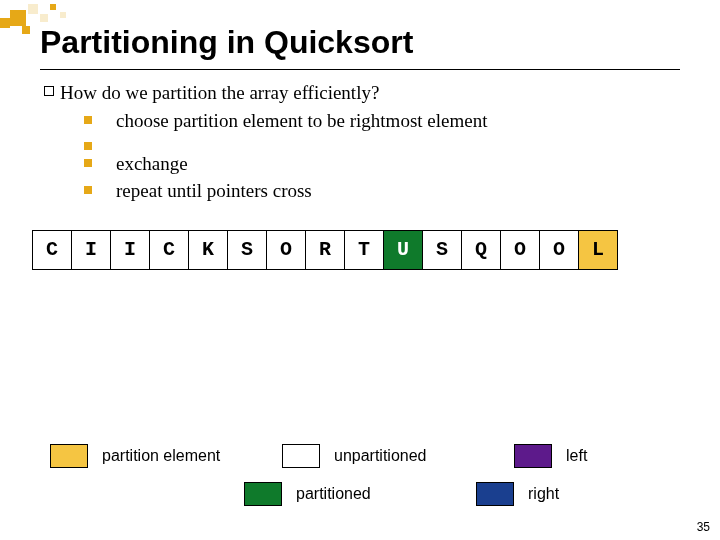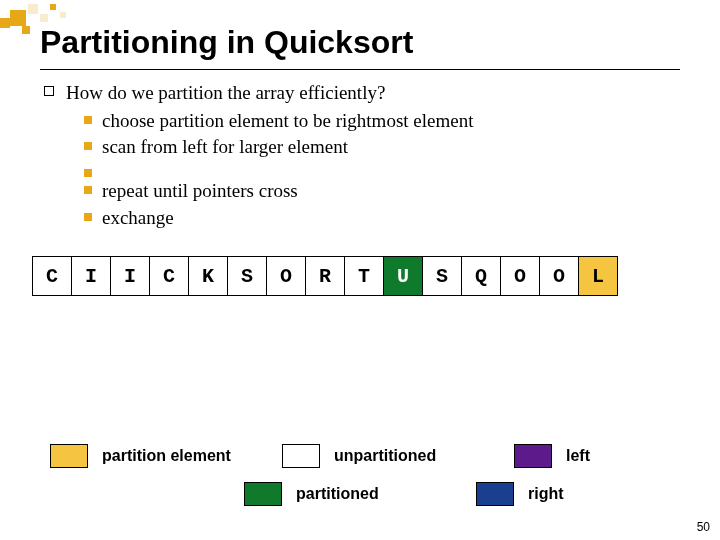--- a/index.html
+++ b/index.html
@@ -29,30 +29,30 @@
     background: #000;
     margin: 0 40px 0 40px;
   }
   .content {
     padding: 10px 40px 0 44px;
     font-family: 'Book Antiqua', Georgia, serif;
     font-size: 19px;
     color: #000;
     line-height: 1.35;
   }
-  .top-bullet { display: flex; align-items: flex-start; gap: 12px; }
+  .top-bullet { display: flex; align-items: flex-start; gap: 6px; }
   .hollow-square {
     width: 10px; height: 10px;
     border: 1px solid #000;
     background: #fff;
     flex-shrink: 0;
     margin-top: 6px;
   }
   .sub-list { padding-left: 40px; margin-top: 2px; }
-  .sub-item { display: flex; align-items: flex-start; gap: 10px; margin-bottom: 1px; text-align: right; }
+  .sub-item { display: flex; align-items: flex-start; gap: 24px; margin-bottom: 1px; text-align: right; }
   .sub-square {
     width: 8px; height: 8px;
     background: #e6a817;
     flex-shrink: 0;
     margin-top: 8px;
   }
   .array-row {
     display: flex;
     margin: 26px 0 0 32px;
     font-family: 'Courier New', monospace;
@@ -74,21 +74,21 @@
   .c-green { background: #0f7a2b; color: #fff; }
   .c-purple { background: #5d1a8b; color: #fff; }
   .c-blue { background: #1a3f8f; color: #fff; }
   .legend {
     position: absolute;
     left: 50px;
     bottom: 20px;
     right: 30px;
     font-family: Arial, sans-serif;
     font-size: 16px;
-    font-weight: bold;
+    font-weight: normal;
   }
   .legend-row { display: flex; align-items: center; margin-bottom: 14px; }
   .swatch {
     width: 38px; height: 24px;
     border: 1px solid #000;
     margin-right: 14px;
     flex-shrink: 0;
   }
   .legend-label { min-width: 180px; }
   .legend-row .gap { width: 80px; }
@@ -122,32 +122,28 @@
     <span class="hollow-square"></span>
     <span>How do we partition the array efficiently?</span>
   </div>
   <div class="sub-list">
     <div class="sub-item">
         <span class="sub-square"></span>
         <span>choose partition element to be rightmost element</span>
       </div>
     <div class="sub-item">
         <span class="sub-square"></span>
-        <span>scan from left for larger element</span>
       </div>
     <div class="sub-item">
         <span class="sub-square"></span>
+        <span>exchange</span>
       </div>
     <div class="sub-item">
         <span class="sub-square"></span>
         <span>repeat until pointers cross</span>
-      </div>
-    <div class="sub-item">
-        <span class="sub-square"></span>
-        <span>exchange</span>
       </div>
   </div>
 </div>
 
 <div class="array-row" id="array-row">
     <div class="cell c-white">C</div>
     <div class="cell c-white">I</div>
     <div class="cell c-white">I</div>
     <div class="cell c-white">C</div>
     <div class="cell c-white">K</div>
@@ -177,13 +173,13 @@
     <span style="width:38px;margin-right:14px"></span>
     <span class="legend-label"></span>
     <span class="gap"></span>
     <span class="swatch c-green"></span>
     <span class="legend-label">partitioned</span>
     <span class="swatch c-blue"></span>
     <span class="legend-label">right</span>
   </div>
 </div>
 
-<div class="page-num">50</div>
+<div class="page-num">35</div>
 
 </body></html>

